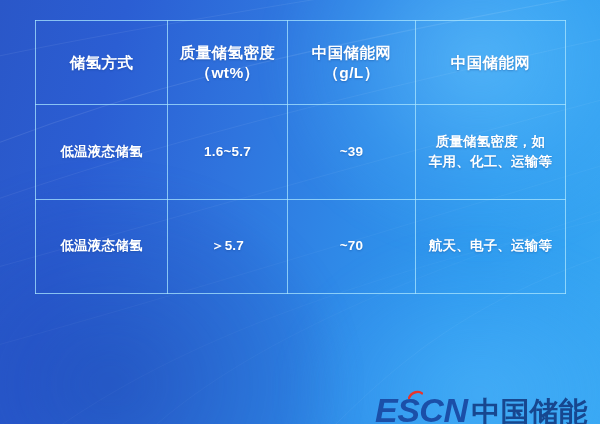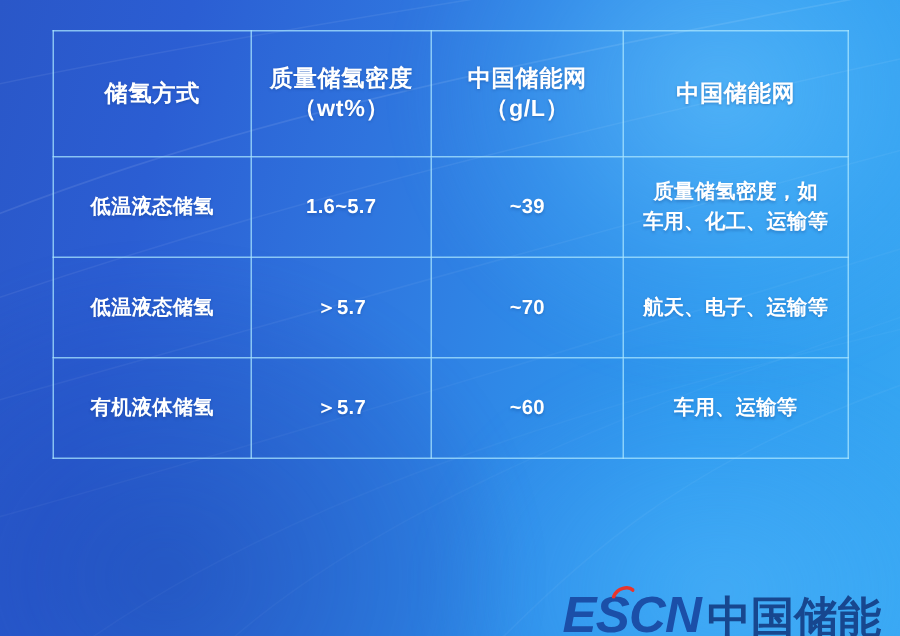--- a/index.html
+++ b/index.html
@@ -217,28 +217,20 @@
           </td>
         </tr>
         <tr class="body-row">
           <td class="col-method">低温液态储氢</td>
           <td class="col-mass">＞5.7</td>
           <td class="col-vol">~70</td>
           <td class="col-app">
             <div>航天、电子、运输等</div>
           </td>
         </tr>
-        <tr class="body-row">
-          <td class="col-method">有机液体储氢</td>
-          <td class="col-mass">＞5.7</td>
-          <td class="col-vol">~60</td>
-          <td class="col-app">
-            <div>车用、运输等</div>
-          </td>
-        </tr>
       </tbody>
     </table>
   </div>
 
   <div class="watermark">
     <span class="wm-escn">
       <span>ESCN</span>
       <span class="wm-accent">
         <svg width="15" height="9" viewBox="0 0 15 9">
           <path d="M1,8 C3.5,1.6 11,0.6 14,3.4" stroke="#e8352c" stroke-width="2.4" fill="none" stroke-linecap="round"></path>

